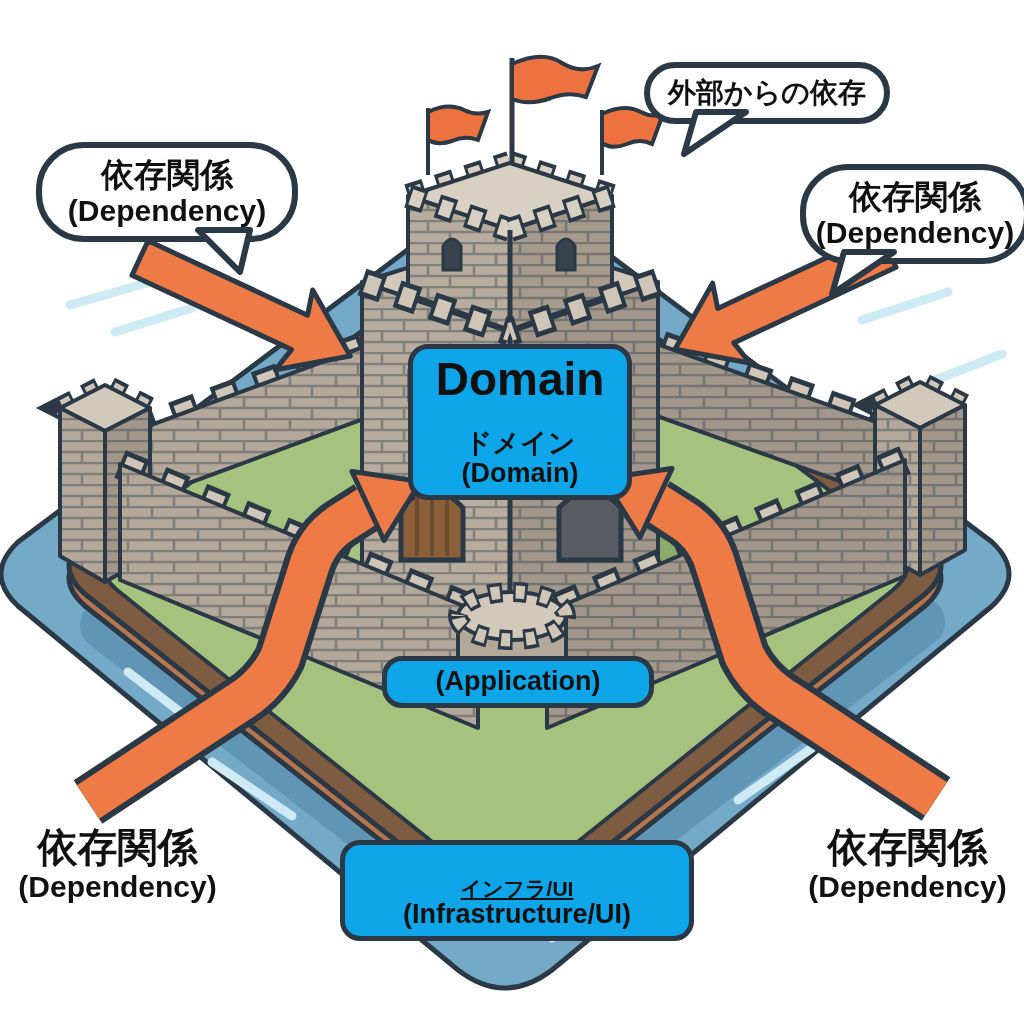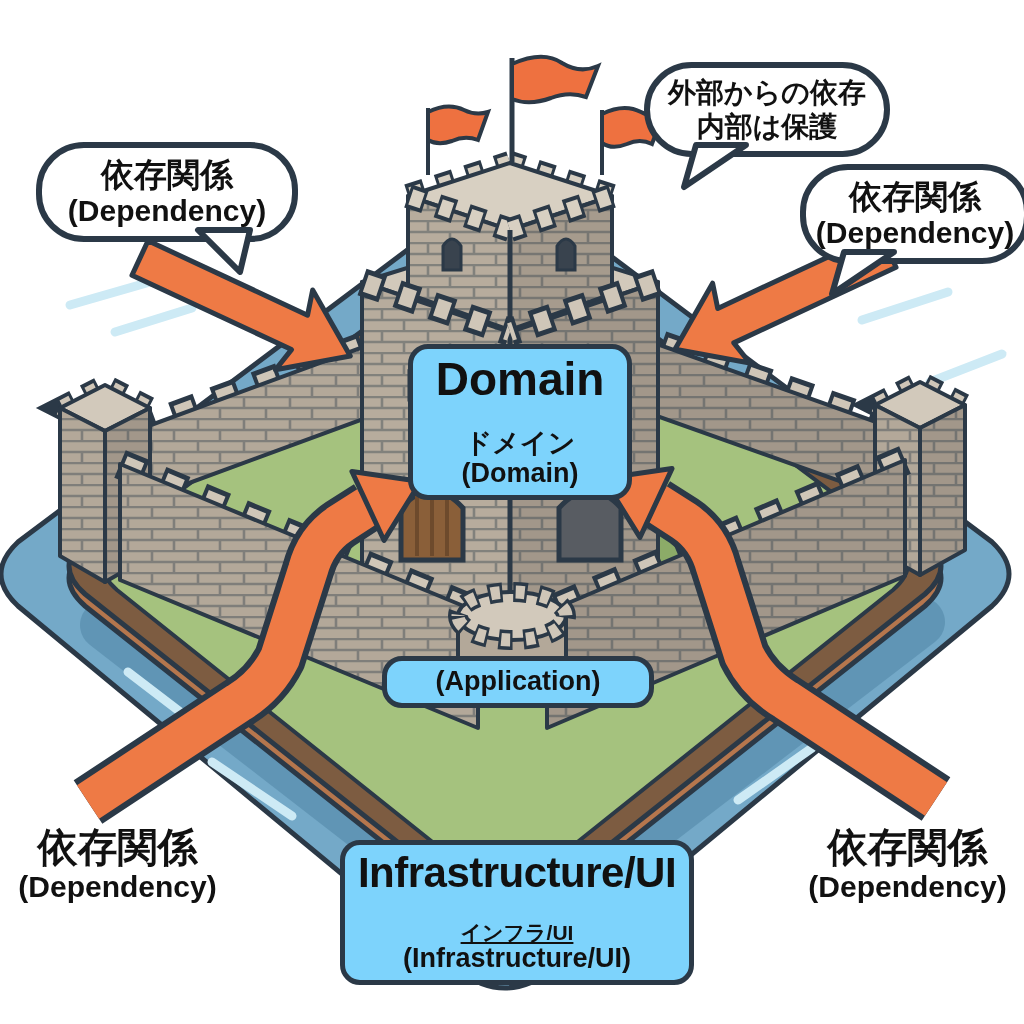--- a/index.html
+++ b/index.html
@@ -25,21 +25,21 @@
 
   
   .bubble{position:absolute;background:#fff;border:6px solid #2b3947;border-radius:48px;
           text-align:center;color:#111;font-weight:bold;padding:8px 4px;z-index:5;}
   .bubble .jp{font-size:33px;line-height:1.15;}
   .bubble .en{font-size:30px;line-height:1.15;}
   .bubble .jp2{font-size:28px;line-height:1.2;}
   .tail{position:absolute;width:74px;height:50px;z-index:-1;}
 
   
-  .layer{position:absolute;background:#7dd3fc;border:5px solid #2b3947;border-radius:20px;
+  .layer{position:absolute;background:#0ea5e9;border:5px solid #2b3947;border-radius:20px;
          text-align:center;color:#111;padding:6px 4px;z-index:4;}
   .layer .en{font-weight:bold;line-height:1.05;}
   .layer .ja{font-weight:bold;font-size:27px;line-height:1.1;margin-top:26px;}
   .layer .paren{font-weight:bold;font-size:27px;line-height:1.1;}
   #label-domain .en{font-size:46px;}
   #label-application .en{font-size:40px;letter-spacing:-0.5px;}
   #label-infrastructure .en{font-size:42px;letter-spacing:-0.5px;}
   #label-infrastructure .ja{font-size:21px;text-decoration:underline;}
 
   
@@ -213,21 +213,20 @@
   <div class="bubble" style="left:36px;top:142px;width:242px;">
     <div class="jp">依存関係</div>
     <div class="en">(Dependency)</div>
     <svg class="tail" style="left:150px;bottom:-40px;" viewBox="0 0 74 50">
       <path d="M6,4 L58,4 L48,46 Z" fill="#fff" stroke="#2b3947" stroke-width="6" stroke-linejoin="round"></path>
     </svg>
   </div>
 
   <div class="bubble" style="left:644px;top:62px;width:226px;text-align:center;">
     <div class="jp2">外部からの依存</div>
-    <div class="jp2">内部は保護</div>
     <svg class="tail" style="left:26px;bottom:-40px;" viewBox="0 0 74 50">
       <path d="M20,4 L70,4 L8,46 Z" fill="#fff" stroke="#2b3947" stroke-width="6" stroke-linejoin="round"></path>
     </svg>
   </div>
 
   <div class="bubble" style="left:800px;top:164px;width:210px;">
     <div class="jp">依存関係</div>
     <div class="en">(Dependency)</div>
     <svg class="tail" style="left:18px;bottom:-40px;" viewBox="0 0 74 50">
       <path d="M20,4 L70,4 L8,46 Z" fill="#fff" stroke="#2b3947" stroke-width="6" stroke-linejoin="round"></path>
@@ -238,21 +237,20 @@
     <div class="en">Domain</div>
     <div class="ja">ドメイン</div>
     <div class="paren">(Domain)</div>
   </div>
 
   <div class="layer" id="label-application" style="left:382px;top:656px;width:254px;">
     <div class="paren">(Application)</div>
   </div>
 
   <div class="layer" id="label-infrastructure" style="left:340px;top:840px;width:336px;">
-    <div class="en">Infrastructure/UI</div>
     <div class="ja">インフラ/UI</div>
     <div class="paren">(Infrastructure/UI)</div>
   </div>
 
   <div class="caption" style="left:10px;top:824px;width:215px;">
     <div class="jp">依存関係</div>
     <div class="en">(Dependency)</div>
   </div>
   <div class="caption" style="left:800px;top:824px;width:215px;">
     <div class="jp">依存関係</div>

